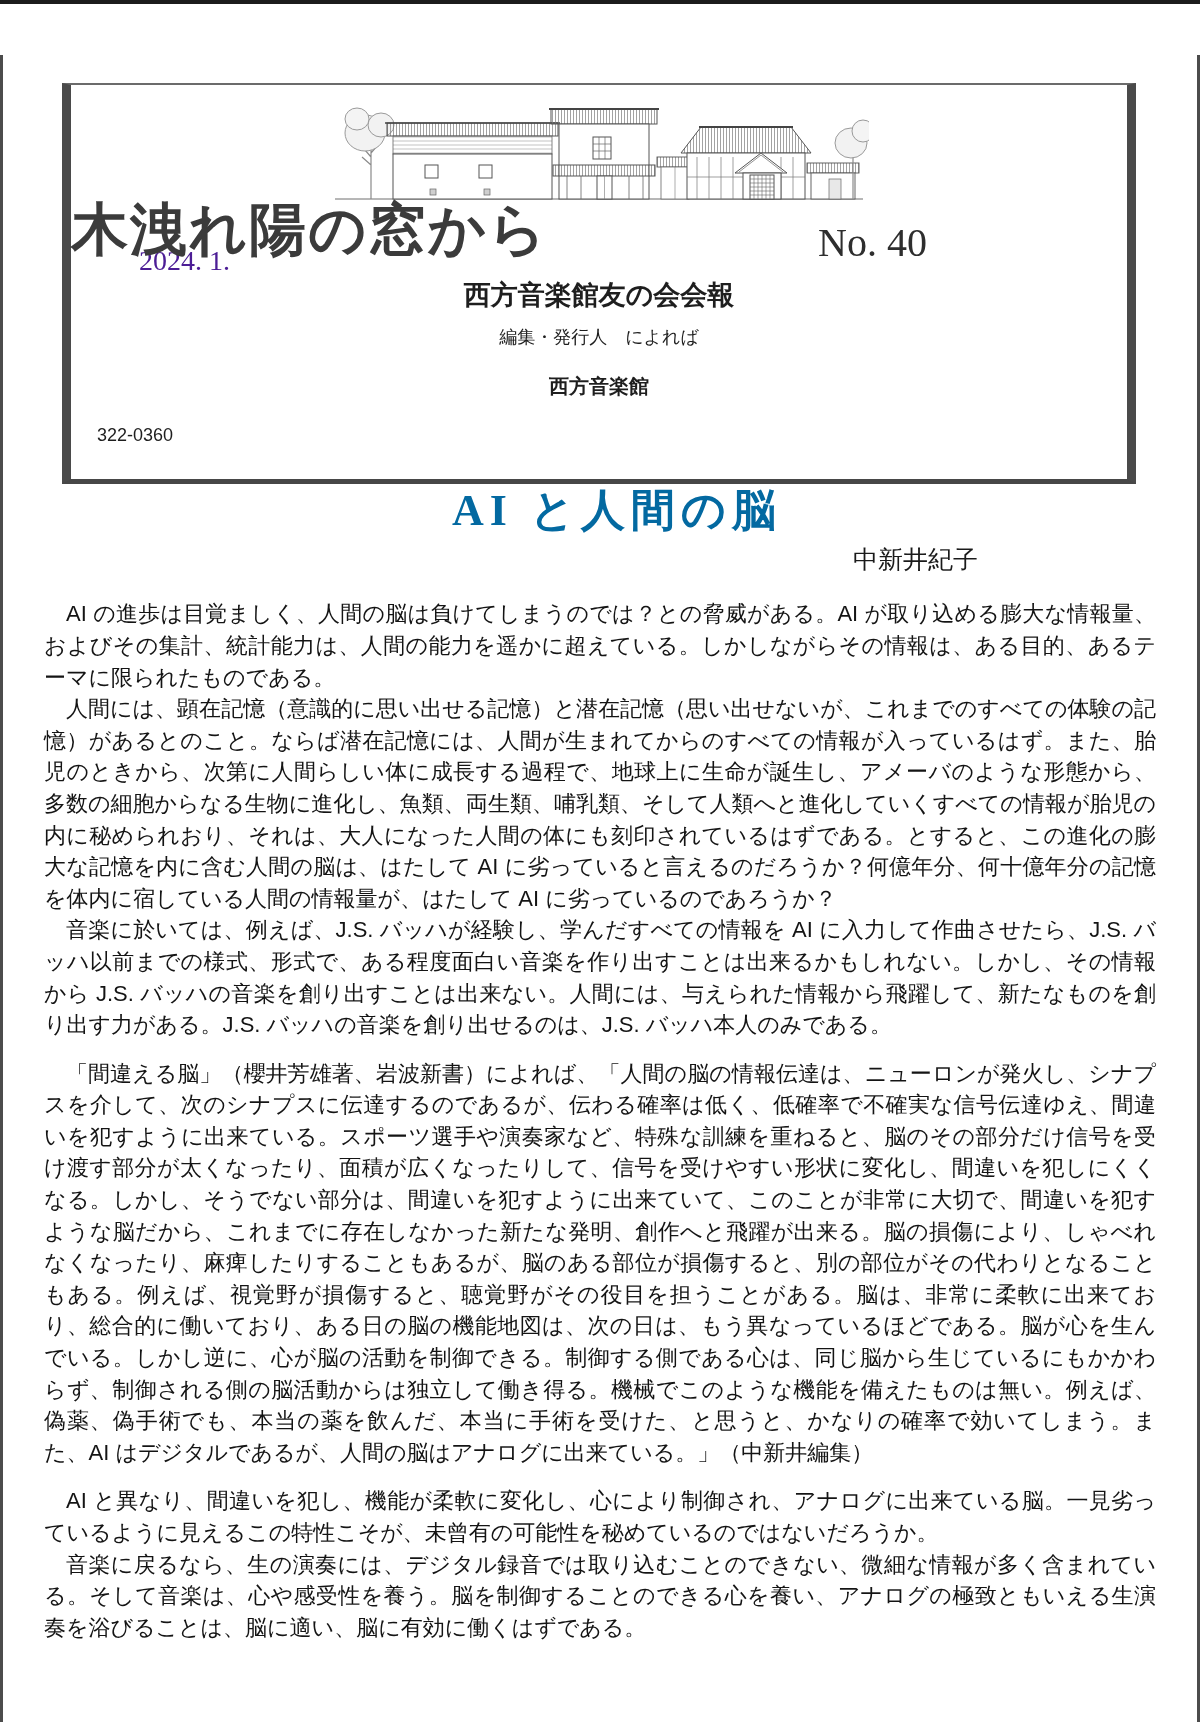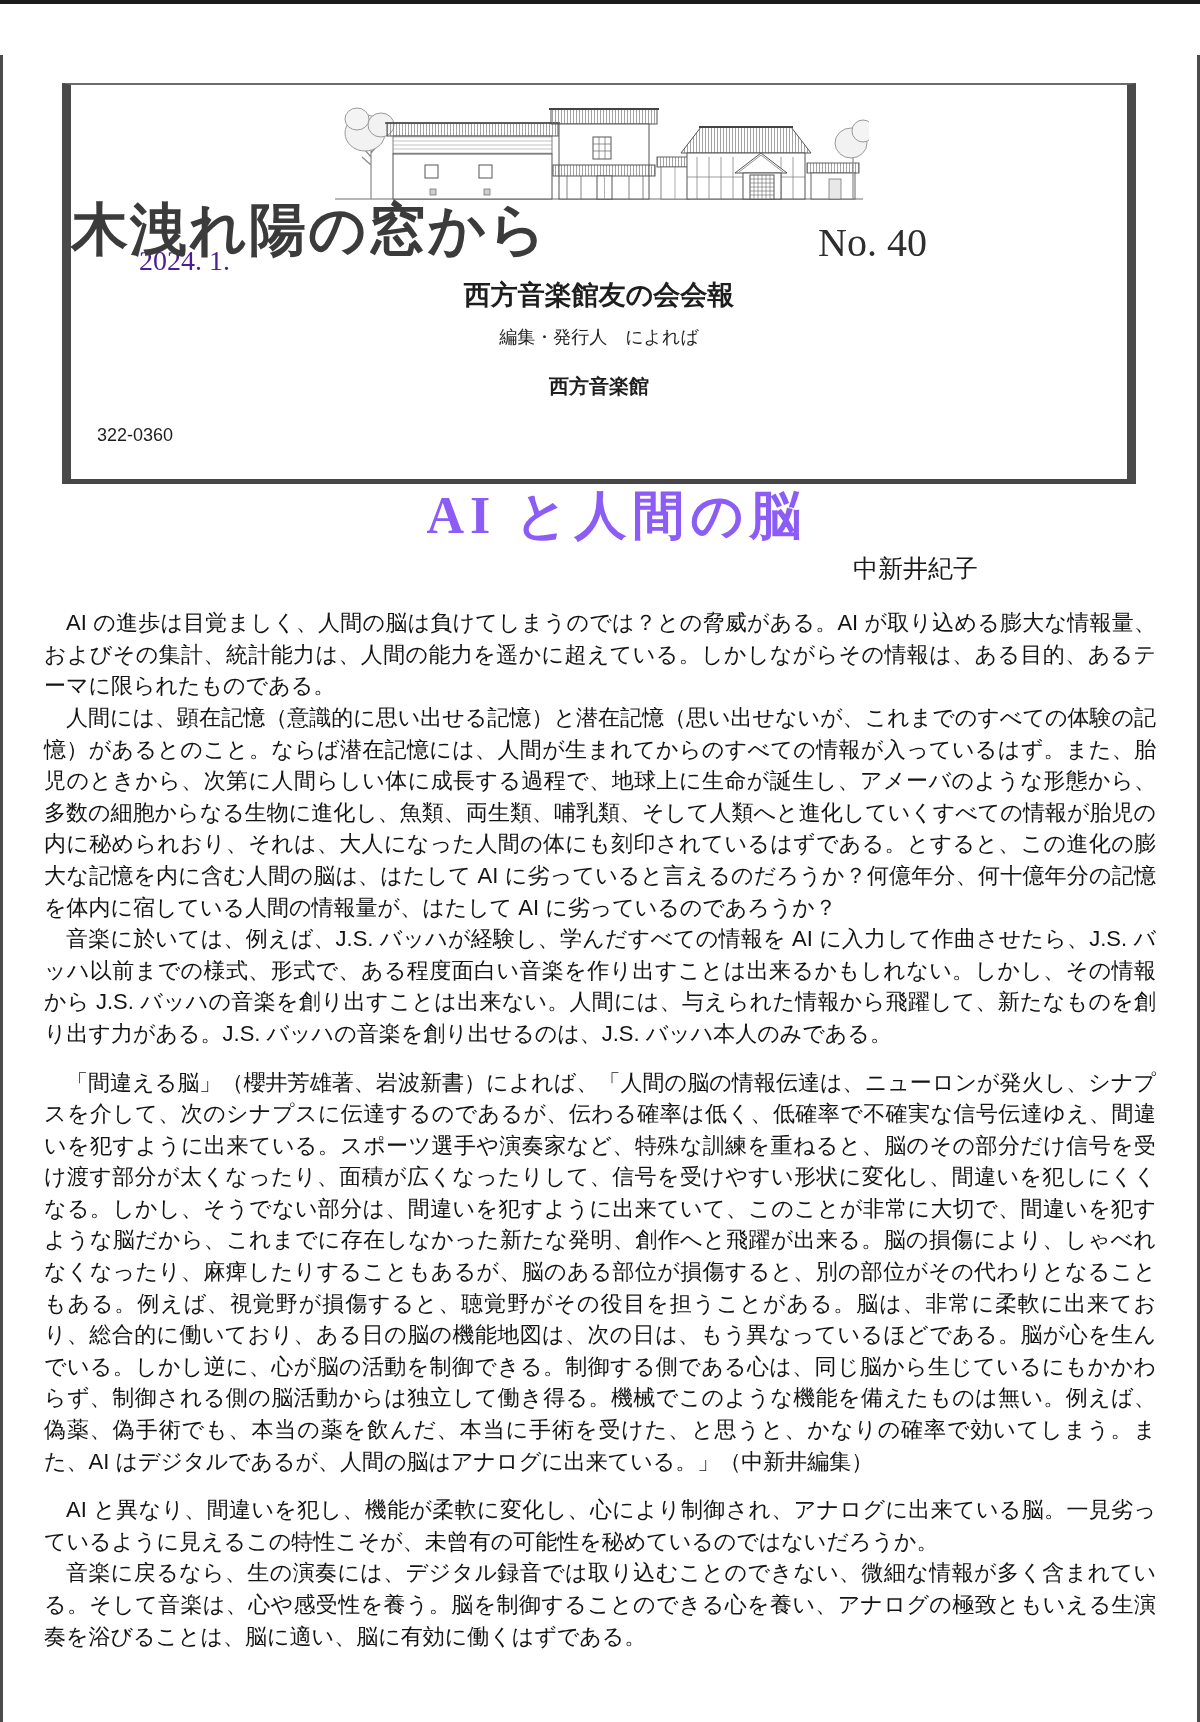--- a/index.html
+++ b/index.html
@@ -72,22 +72,22 @@
   .m-address {
     position:absolute; left:48px; top:366px;
     font-size:23px; color:#1e1e1e; letter-spacing:0.5px;
   }
 
   
   .article { position:absolute; top:487px; left:0; width:100%; }
   .article-title {
     text-align:center;
     font-family:"Liberation Serif","DejaVu Serif",serif;
-    font-weight:bold; font-size:52px; letter-spacing:6px;
-    color:#8b5cf6; line-height:1.1;padding-left:34px;
+    font-weight:bold; font-size:44px; letter-spacing:6px;
+    color:#0369a1; line-height:1.1;padding-left:34px;
   }
   .article-author {
     text-align:right; padding-right:222px; margin-top:8px;
     font-family:"Liberation Serif","DejaVu Serif",serif;
     font-size:25px; color:#1a1a1a;
   }
   .article-body {
     margin:22px 44px 0 44px;
     font-size:22px; line-height:31.6px;
     text-align:justify; color:#141414;

